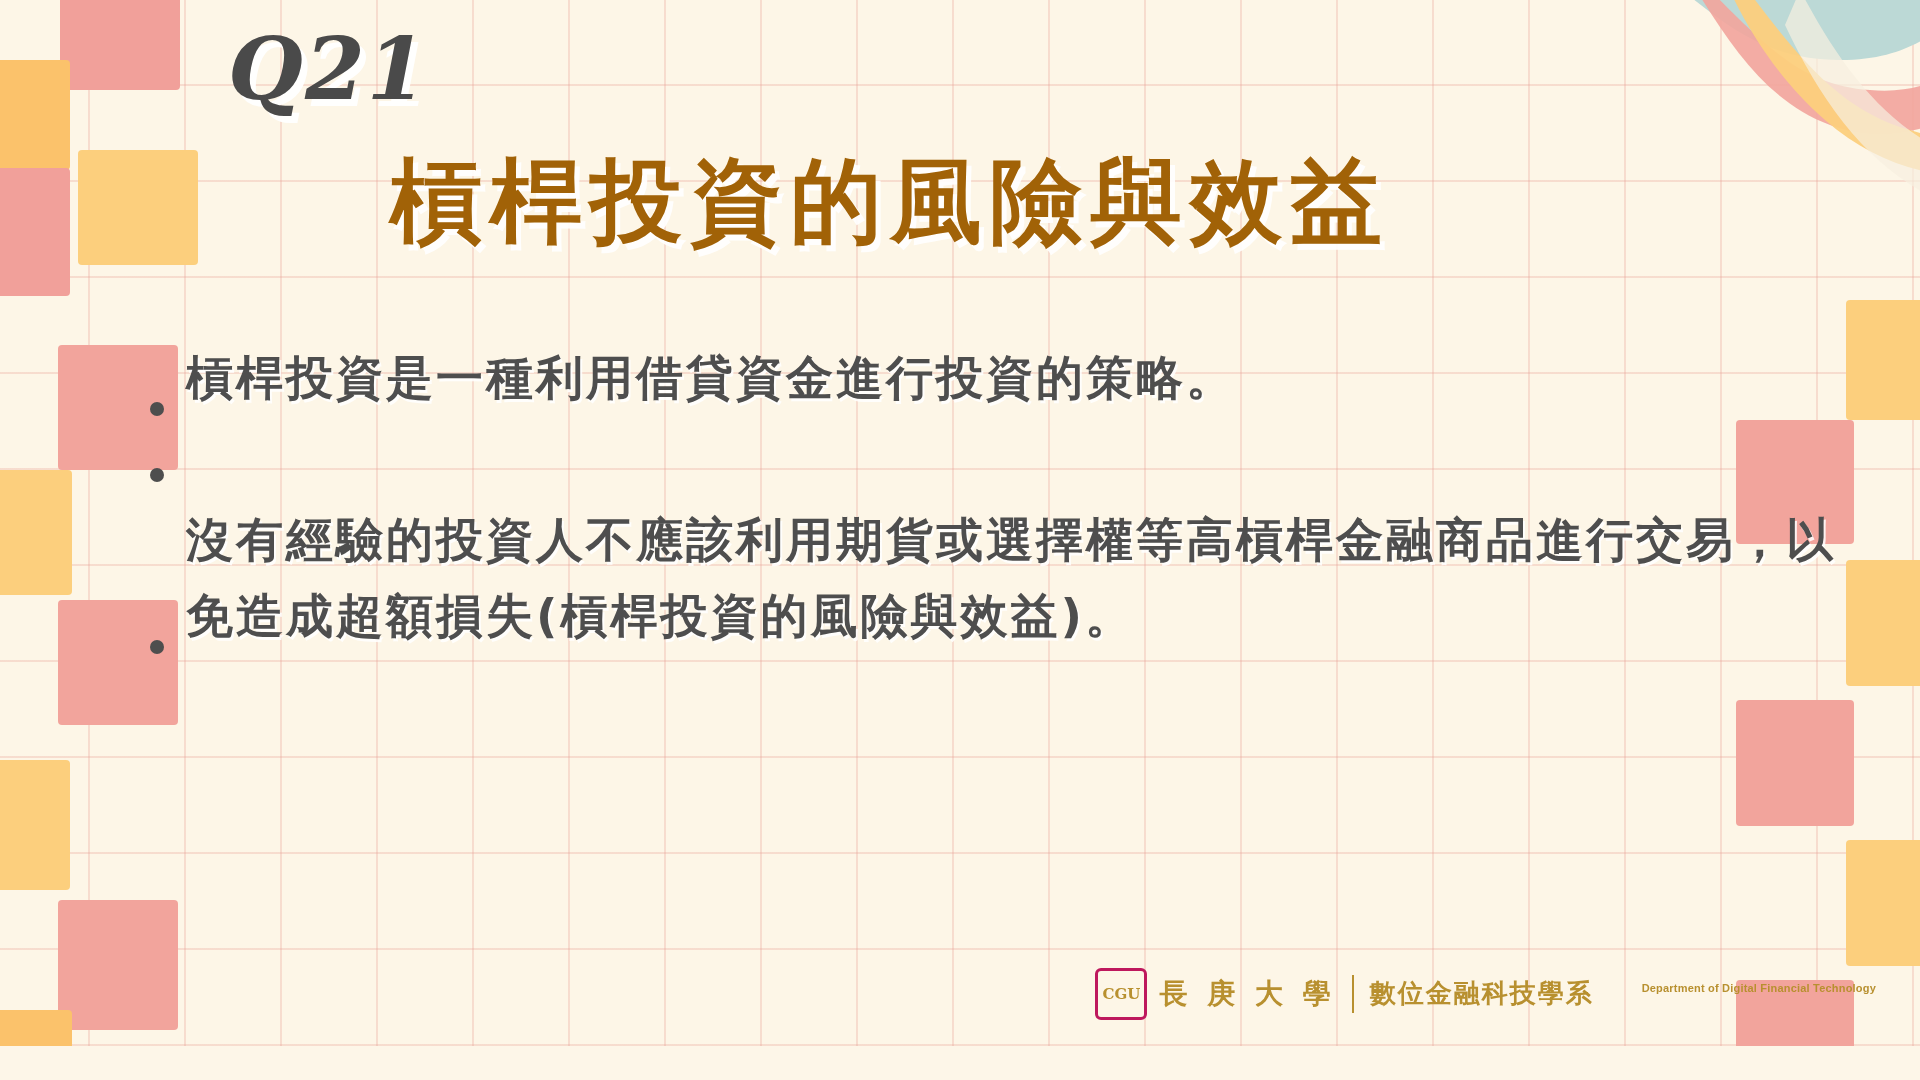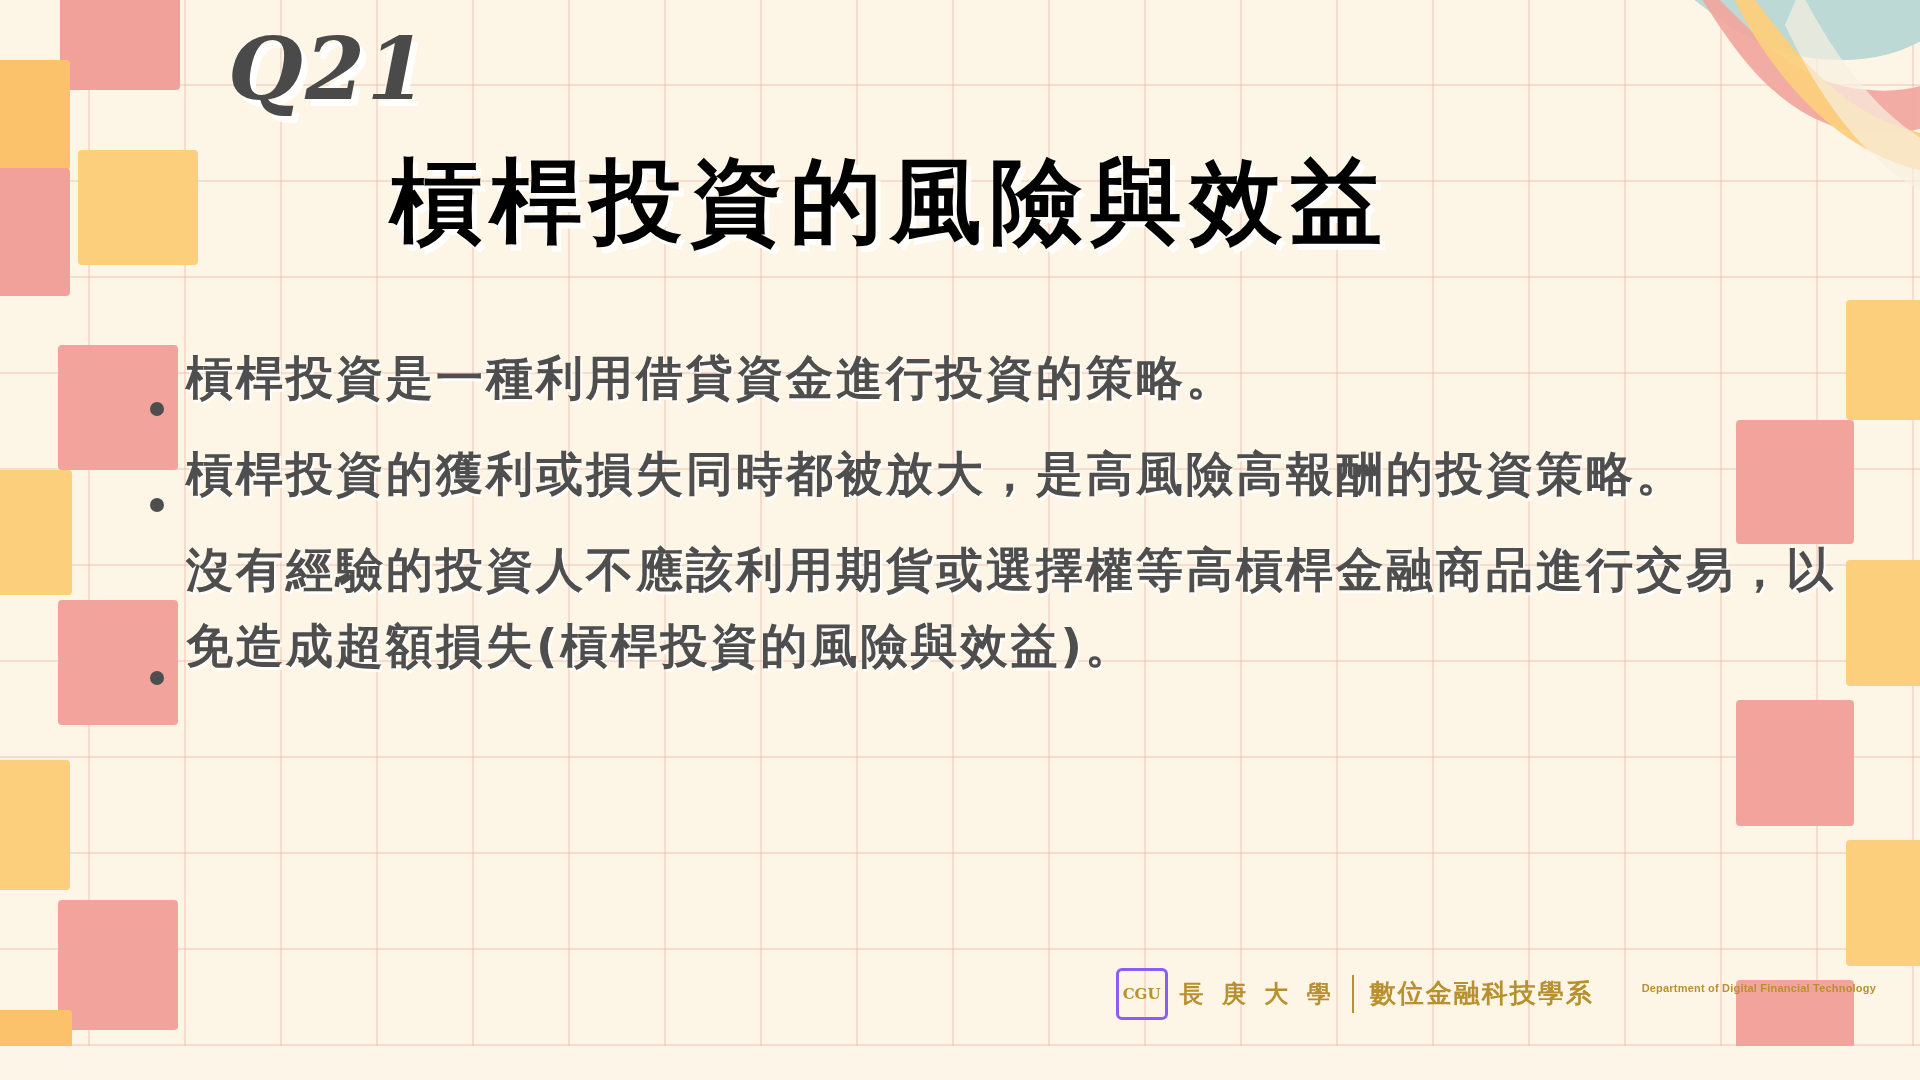--- a/index.html
+++ b/index.html
@@ -73,21 +73,21 @@
   }
 
   #main-title {
     position: absolute;
     left: 390px;
     top: 140px;
     font-family: "DejaVu Sans", sans-serif;
     font-weight: 700;
     font-size: 92px;
     letter-spacing: 8px;
-    color: #000000;
+    color: #a16207;
     text-shadow: 5px 6px 0 rgba(255,255,255,0.9);
     white-space: nowrap;
   }
 
   
   #bullets {
     position: absolute;
     left: 150px;
     top: 340px;
     width: 1690px;
@@ -124,34 +124,34 @@
     position: absolute;
     right: 44px;
     bottom: 26px;
     display: flex;
     align-items: center;
     gap: 12px;
   }
   .logo-mark {
     width: 46px;
     height: 46px;
-    border: 3px solid #8b5cf6;
+    border: 3px solid #be185d;
     border-radius: 6px;
     display: flex;
     align-items: center;
     justify-content: center;
     font-family: "DejaVu Serif", serif;
     font-size: 15px;
     font-weight: 700;
     color: #b8902f;
   }
   .logo-univ {
     font-family: "DejaVu Sans", sans-serif;
     font-weight: 700;
-    font-size: 24px;
+    font-size: 28px;
     letter-spacing: 5px;
     color: #b8902f;
   }
   .logo-sep {
     width: 2px;
     height: 38px;
     background: #b8902f;
     margin: 0 4px;
   }
   .logo-dept-wrap { display: flex; flex-direction: row; justify-content: flex-start; }
@@ -208,21 +208,20 @@
   <div id="q-label">Q21</div>
   <div id="main-title">槓桿投資的風險與效益</div>
 
   <div id="bullets">
     <div class="bullet-row">
       <span class="bullet-dot"></span>
       <span class="bullet-text">槓桿投資是一種利用借貸資金進行投資的策略。</span>
     </div>
     <div class="bullet-row">
       <span class="bullet-dot"></span>
-      <span class="bullet-text">槓桿投資的獲利或損失同時都被放大，是高風險高報酬的投資策略。</span>
     </div>
     <div class="bullet-row">
       <span class="bullet-dot"></span>
       <span class="bullet-text">沒有經驗的投資人不應該利用期貨或選擇權等高槓桿金融商品進行交易，以免造成超額損失(槓桿投資的風險與效益)。</span>
     </div>
   </div>
 
   <div id="footer-logo">
     <span class="logo-mark">CGU</span>
     <span class="logo-univ">長 庚 大 學</span>

